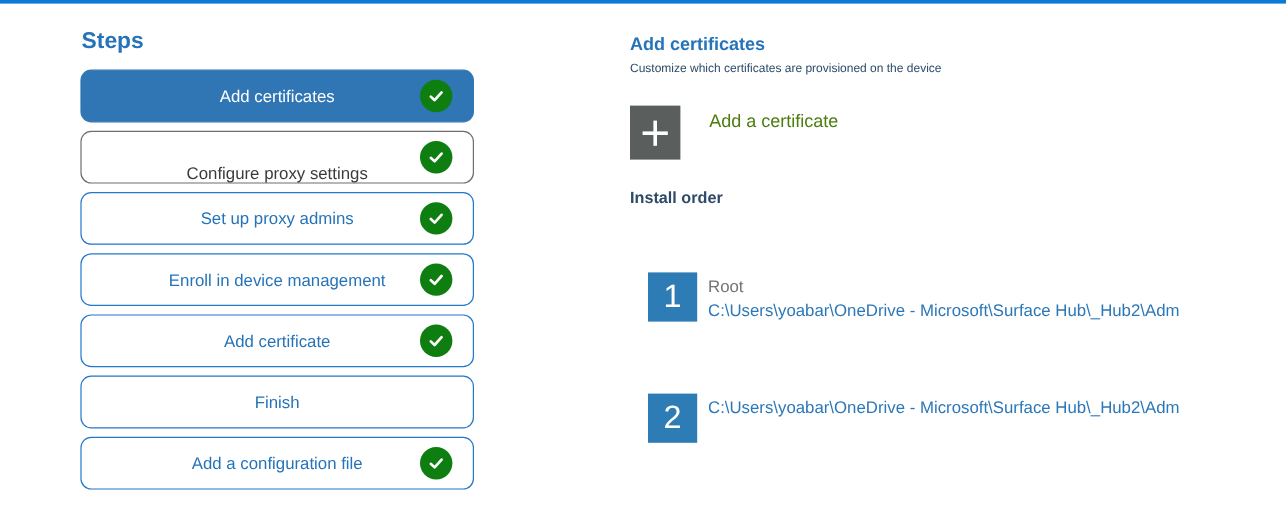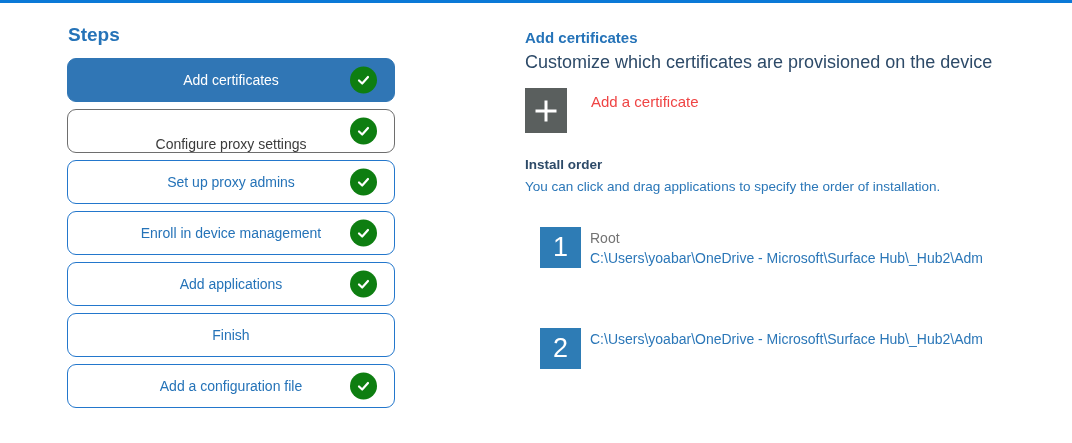--- a/index.html
+++ b/index.html
@@ -84,21 +84,21 @@
     left: 525px;
     top: 29px;
     font-size: 15px;
     font-weight: bold;
     color: #2573b8;
   }
   .main-subtitle {
     position: absolute;
     left: 525px;
     top: 52px;
-    font-size: 18px;
+    font-size: 10px;
     color: #2d4a68;
   }
   .add-cert {
     position: absolute;
     left: 525px;
     top: 88px;
     display: flex;
     align-items: flex-start;
     gap: 24px;
     cursor: pointer;
@@ -120,21 +120,21 @@
     width: 21px; height: 3px;
     transform: translate(-50%, -50%);
   }
   .plus-tile::after {
     left: 50%; top: 50%;
     width: 3px; height: 21px;
     transform: translate(-50%, -50%);
   }
   .add-cert-label {
     font-size: 15px;
-    color: #ef4444;
+    color: #4d7c0f;
     margin-top: 5px;
   }
   .install-title {
     position: absolute;
     left: 525px;
     top: 157px;
     font-size: 13.5px;
     font-weight: bold;
     color: #2d4a68;
     text-align: right;
@@ -217,21 +217,21 @@
     </div>
     <div class="step">
       <span>Enroll in device management</span>
       <span class="check">
         <svg width="15" height="15" viewBox="0 0 15 15">
             <path d="M3 8 L6.2 11 L12 4.5" fill="none" stroke="#ffffff" stroke-width="2.2" stroke-linecap="round" stroke-linejoin="round"></path>
           </svg>
       </span>
     </div>
     <div class="step">
-      <span>Add applications</span>
+      <span>Add certificate</span>
       <span class="check">
         <svg width="15" height="15" viewBox="0 0 15 15">
             <path d="M3 8 L6.2 11 L12 4.5" fill="none" stroke="#ffffff" stroke-width="2.2" stroke-linecap="round" stroke-linejoin="round"></path>
           </svg>
       </span>
     </div>
     <div class="step">
       <span>Finish</span>
     </div>
     <div class="step">
@@ -246,21 +246,20 @@
 
   <div class="main-title">Add certificates</div>
   <div class="main-subtitle">Customize which certificates are provisioned on the device</div>
 
   <div class="add-cert">
     <div class="plus-tile"></div>
     <div class="add-cert-label">Add a certificate</div>
   </div>
 
   <div class="install-title">Install order</div>
-  <div class="install-desc">You can click and drag applications to specify the order of installation.</div>
 
   <div class="install-item pos-1">
     <div class="num-tile">1</div>
     <div class="item-text">
       <div class="item-name">Root</div>
       <div class="item-path">C:\Users\yoabar\OneDrive - Microsoft\Surface Hub\_Hub2\Adm</div>
     </div>
   </div>
 
   <div class="install-item pos-2">

